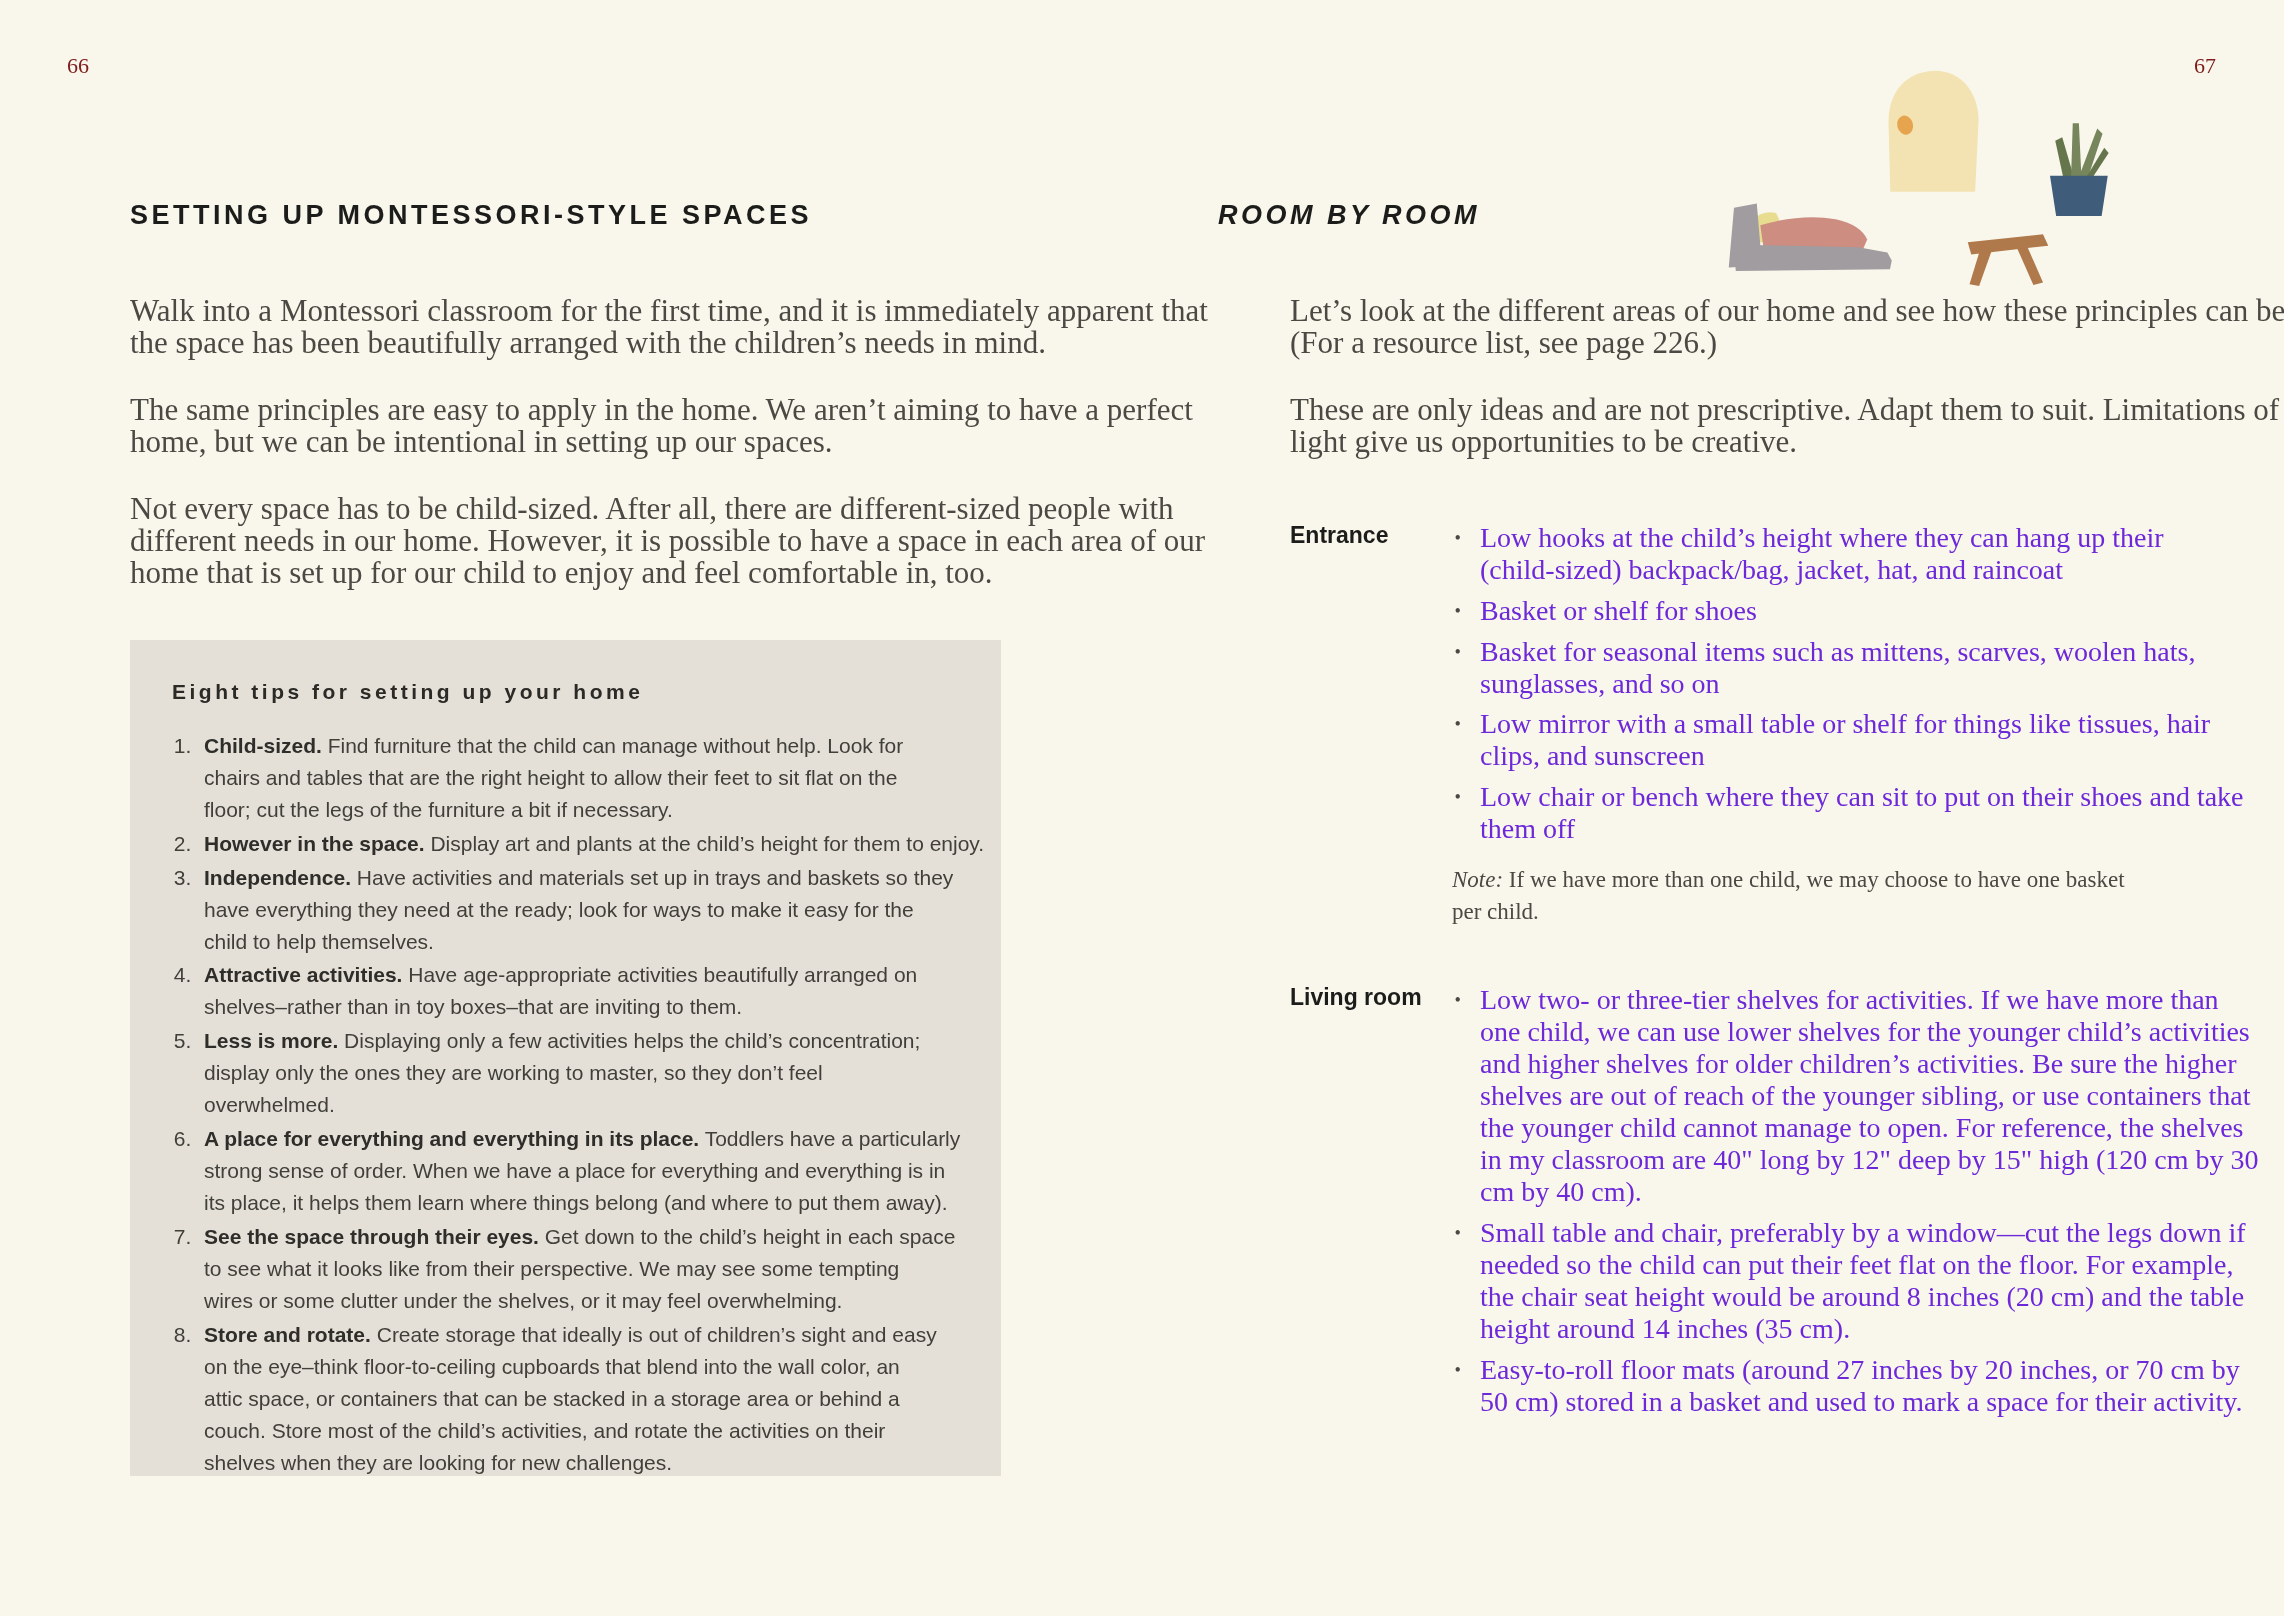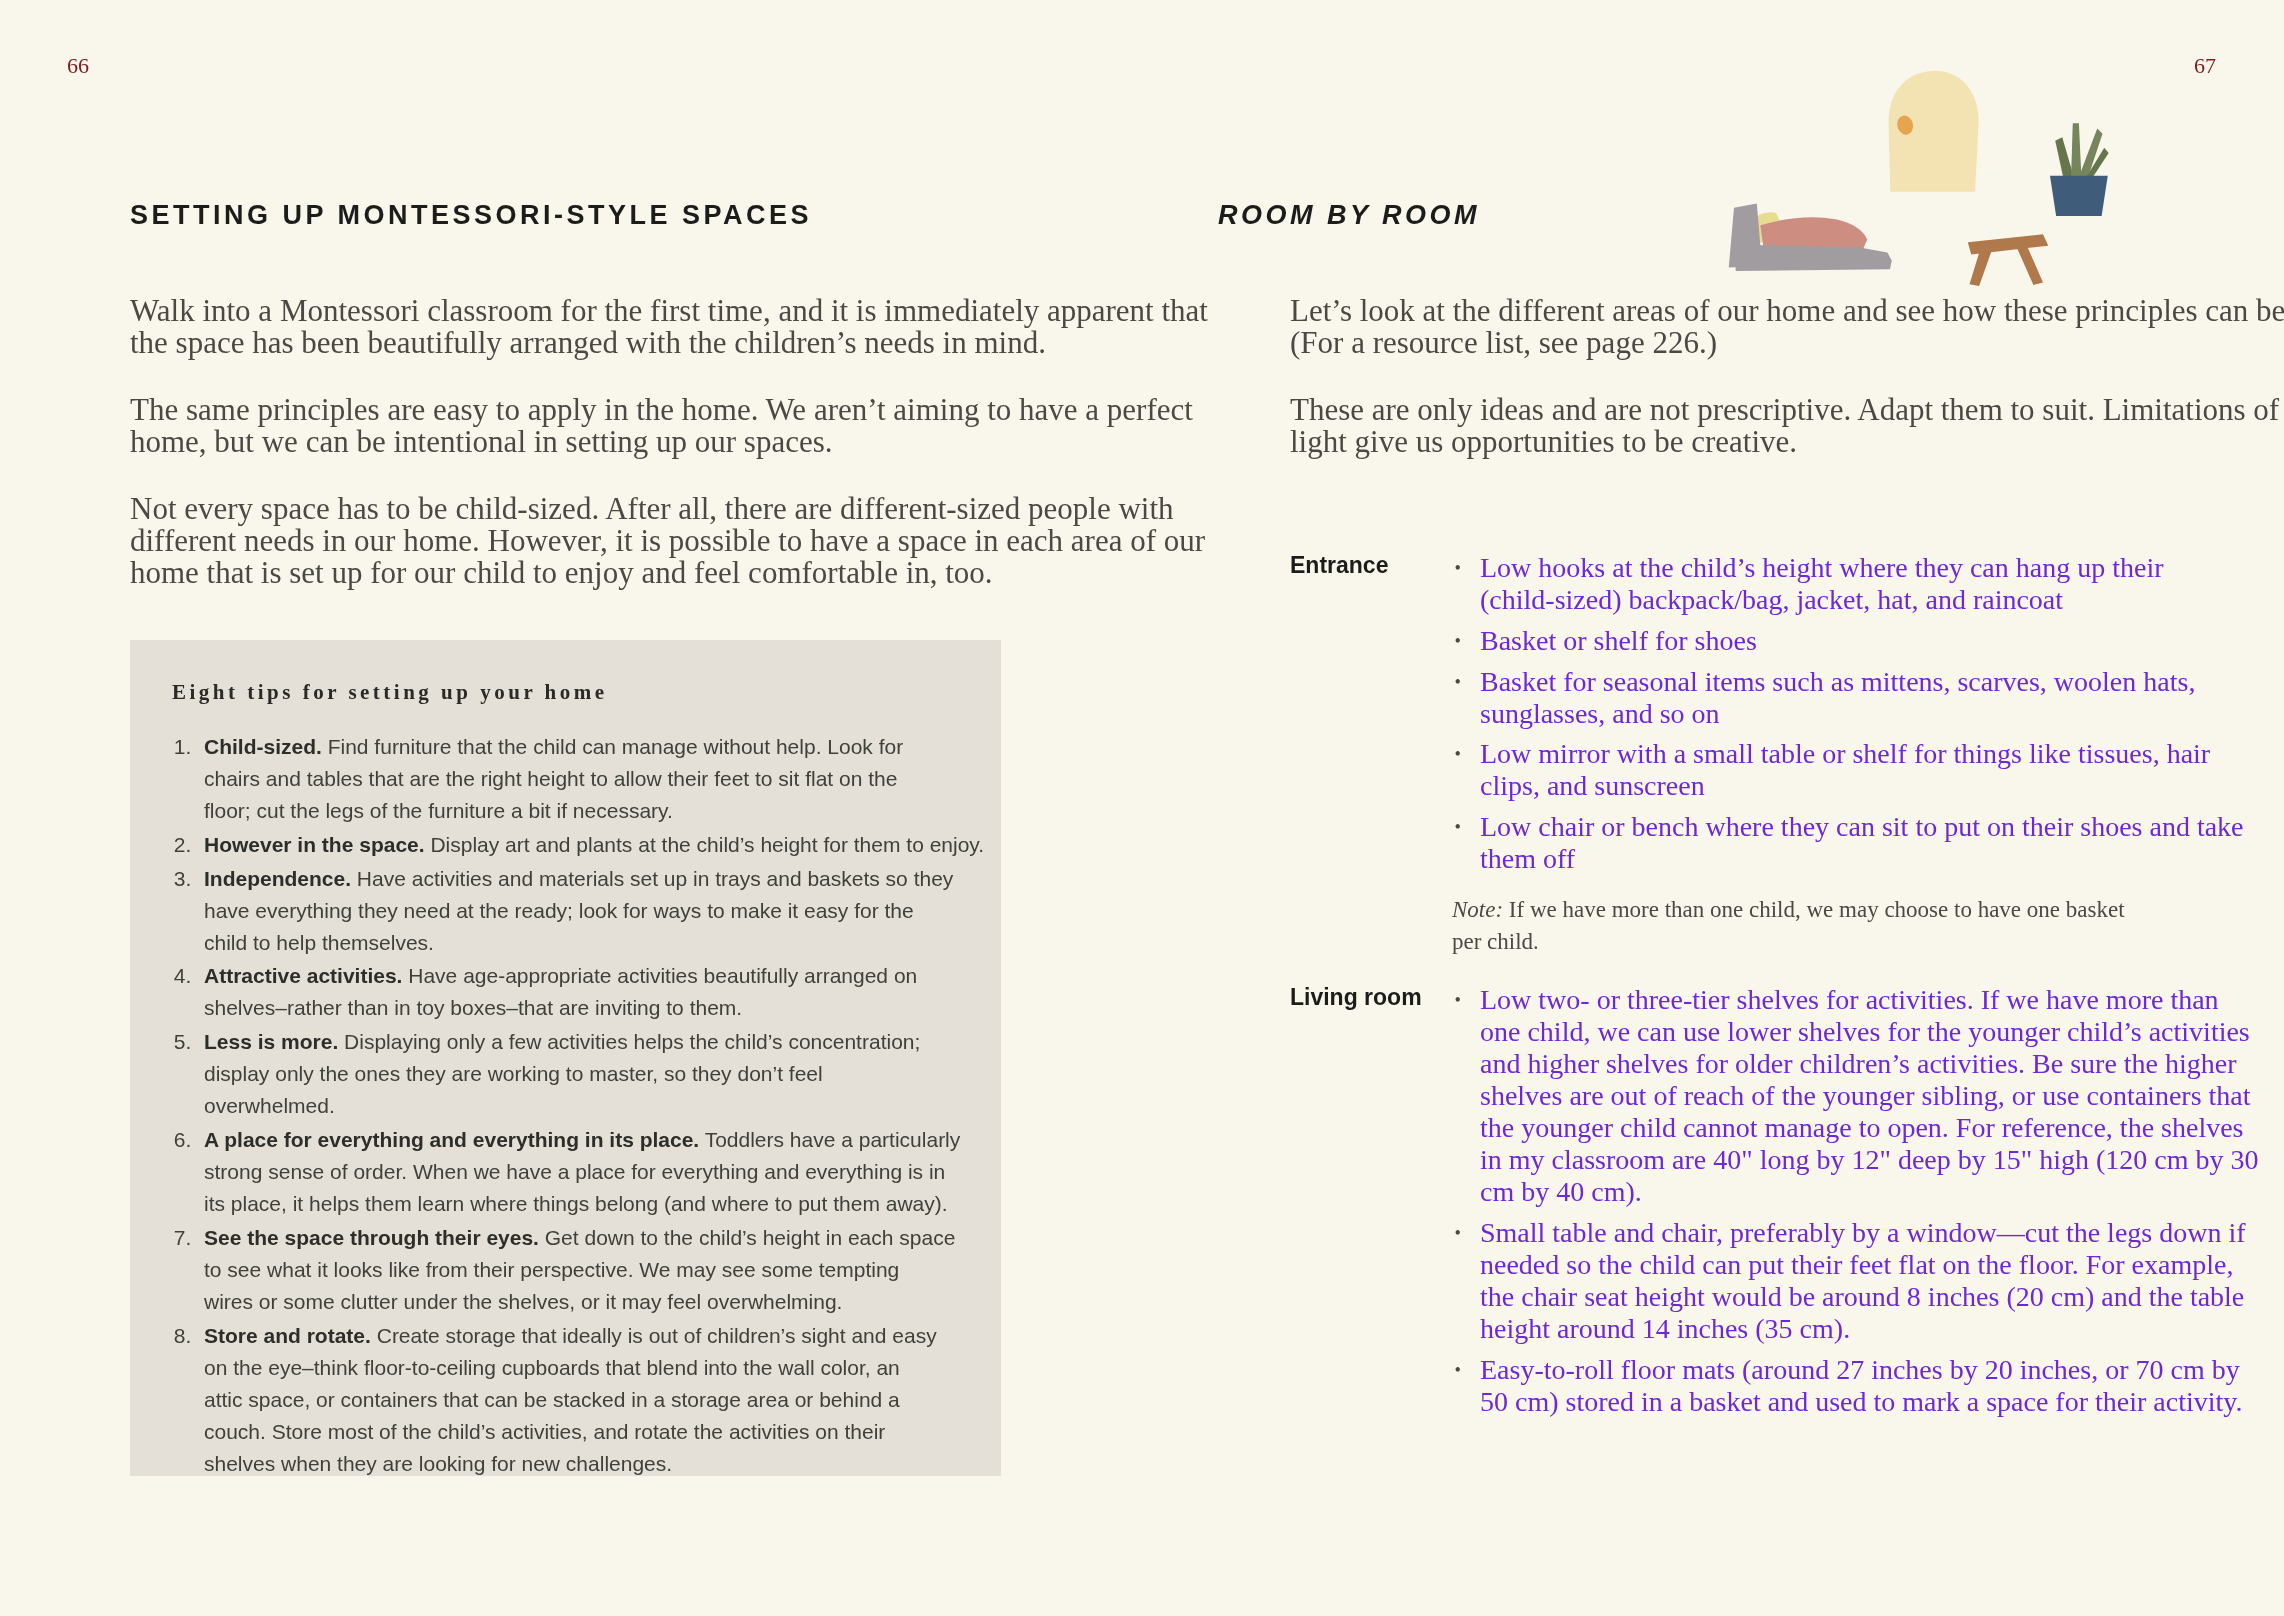--- a/index.html
+++ b/index.html
@@ -45,21 +45,21 @@
   .tips-box{
     position:absolute;
     left:130px;top:640px;
     width:871px;height:836px;
     background:#e4e0d7;
     box-sizing:border-box;
     padding:40px 42px 35px 42px;
     overflow:hidden;
   }
   .tips-title{
-    font-family:Liberation Serif, serif;
+    font-family:Liberation Sans, sans-serif;
     font-weight:700;
     font-size:21px;
     letter-spacing:3.5px;
     color:#2b2a26;
     white-space:pre;
   }
   .tips-list{
     list-style:none;
     margin:26px 0 0 0;
     padding:0;
@@ -78,21 +78,21 @@
     position:absolute;left:1.8px;top:0;
   }
   .tip-lead{
     font-weight:700;
     color:#2e2d29;
   }
 
   
   .room-sections{position:absolute;left:1290px;top:0;width:975px;}
   .section{position:absolute;left:0;}
-  .section:nth-child(1){top:552px;}
+  .section:nth-child(1){top:522px;}
   .section:nth-child(2){top:984px;}
   .sec-label{
     position:absolute;left:0;top:0;
     font-family:"Liberation Sans", sans-serif;
     font-weight:700;
     font-size:23px;
     color:#1c1c1a;
     white-space:pre;
   }
   .sec-body{margin-left:162px;}

